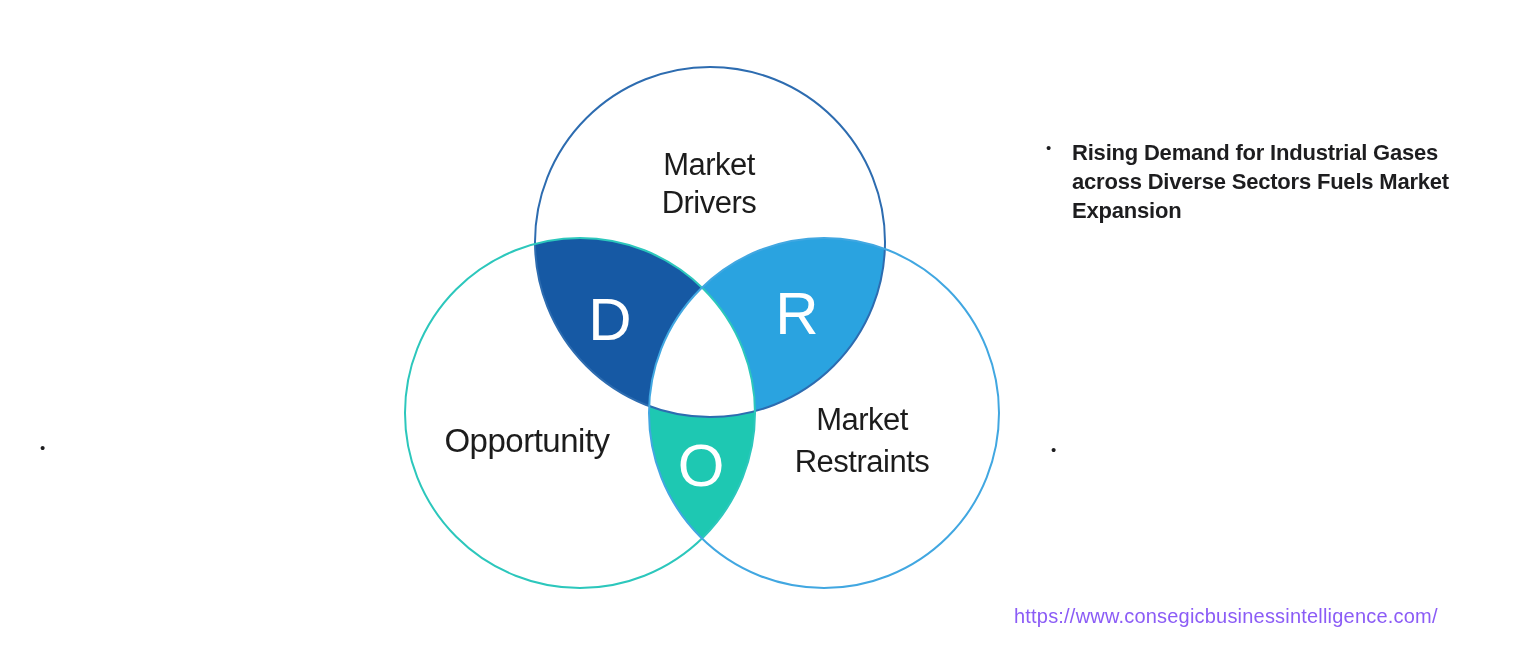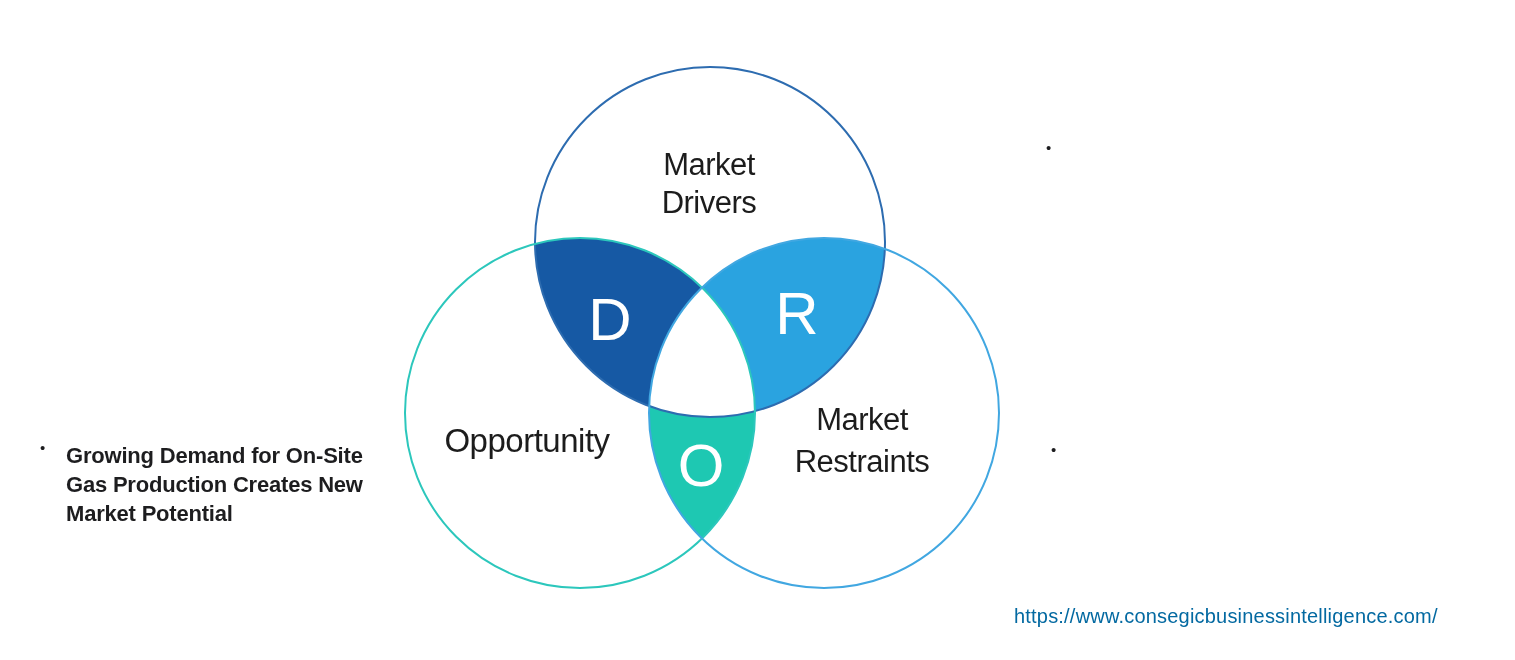--- a/index.html
+++ b/index.html
@@ -51,21 +51,21 @@
     font-weight: 600;
     letter-spacing: -0.2px;
     white-space: pre-line;
   }
 
   .footer-url {
     position: absolute;
     left: 1014px;
     top: 605px;
     font-size: 20px;
-    color: #0369a1;
+    color: #8b5cf6;
     letter-spacing: 0.2px;
   }
 </style>
 </head>
 <body>
 
 <div class="stage">
 
   <svg class="venn-svg" width="1515" height="660" viewBox="0 0 1515 660">
     <defs>
@@ -107,27 +107,27 @@
     <text class="circle-label" x="862" y="430">Market</text>
     <text class="circle-label" x="862" y="472">Restraints</text>
 
     <text class="overlap-letter" x="610" y="340">D</text>
     <text class="overlap-letter" x="797" y="334">R</text>
     <text class="overlap-letter" x="701" y="486">O</text>
   </svg>
 
   <div class="bullet-block" style="left:40px; top:441px; width:380px;">
     <span class="bullet-marker" style="margin-top:-1px;">•</span>
-    <div class="bullet-text">Growing Demand for On-Site
-Gas Production Creates New
-Market Potential</div>
   </div>
 
   <div class="bullet-block" style="left:1046px; top:138px; width:460px;">
     <span class="bullet-marker">•</span>
+    <div class="bullet-text">Rising Demand for Industrial Gases
+across Diverse Sectors Fuels Market
+Expansion</div>
   </div>
 
   <div class="bullet-block" style="left:1051px; top:440px; width:460px;">
     <span class="bullet-marker">•</span>
   </div>
 
   <div class="footer-url">https://www.consegicbusinessintelligence.com/</div>
 
 </div>
 

